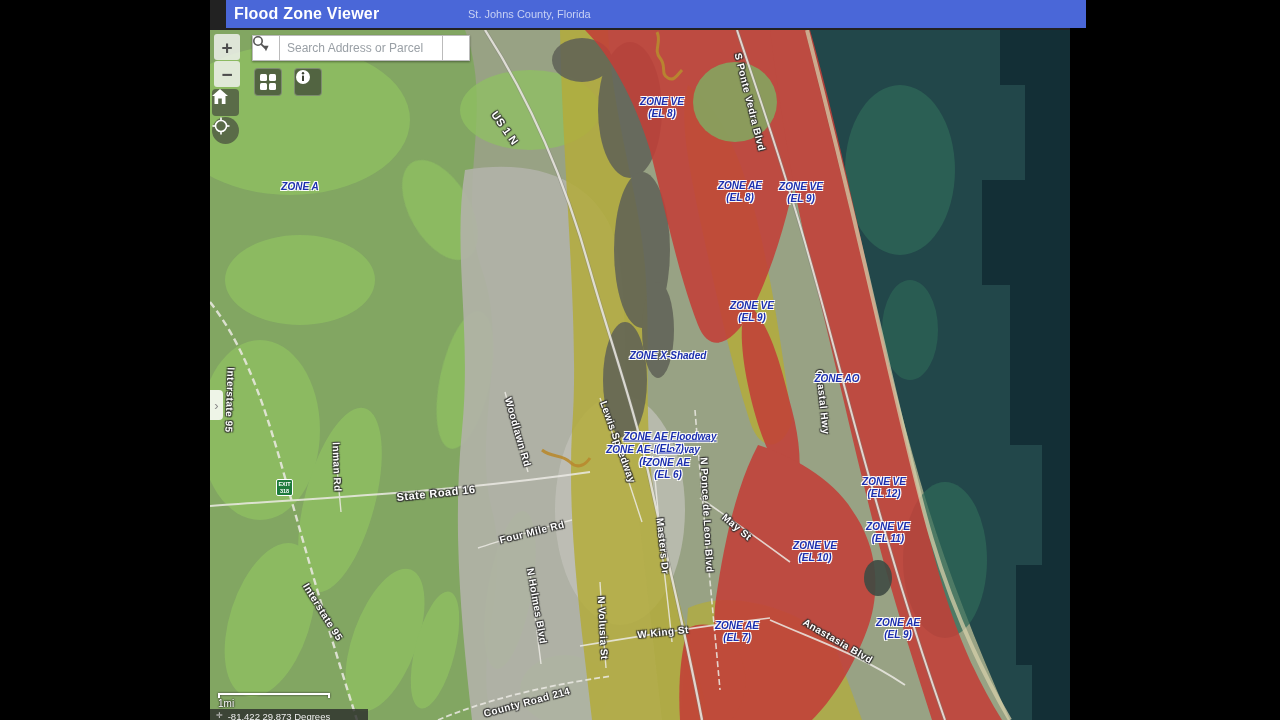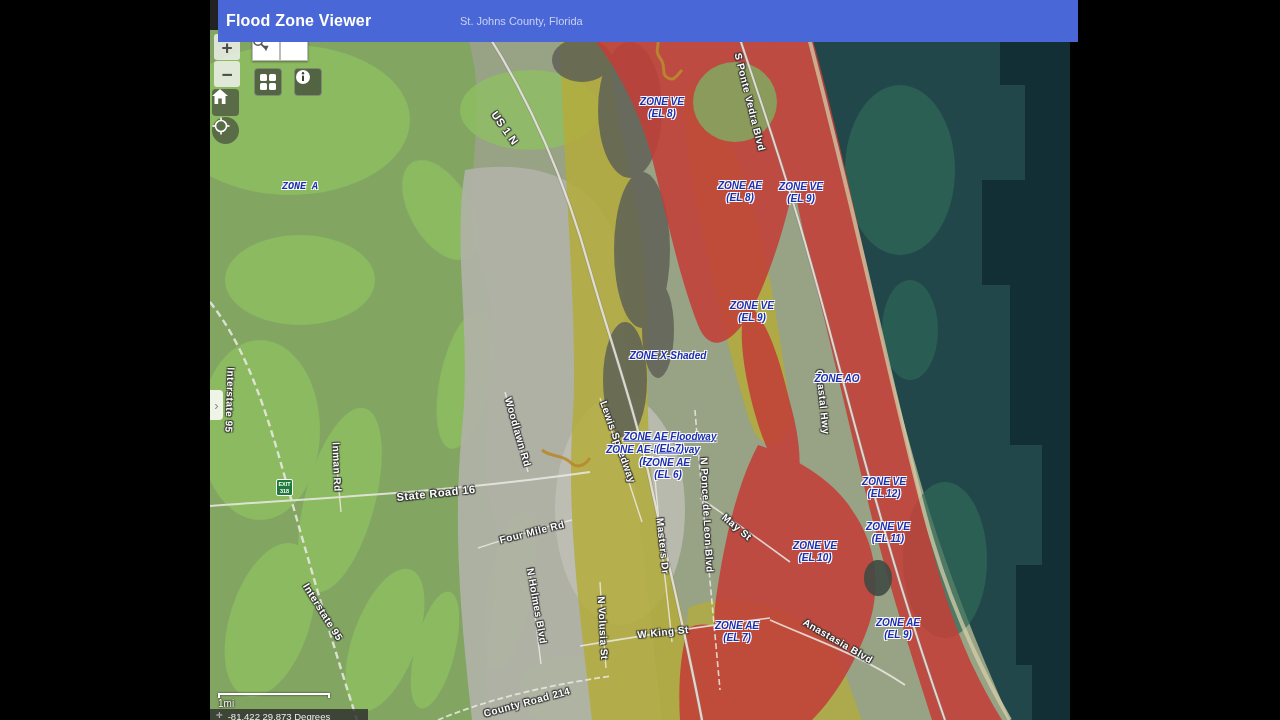--- a/index.html
+++ b/index.html
@@ -1,21 +1,21 @@
 <!DOCTYPE html>
 <html style="--header-bg: #4a67d8; --label-blue: #1c2fae; --zone-ae-yellow: #b3ac3b; --zone-ve-red: #c23f38; --ocean: #132f36;"><head>
 <meta charset="utf-8">
 <style>
   * { margin:0; padding:0; box-sizing:border-box; }
   html,body { width:1280px; height:720px; background:#000; overflow:hidden;
               font-family:"Liberation Sans", sans-serif; }
   .app { position:absolute; left:210px; top:0; width:860px; height:720px; background:#222; }
 
   
-  .header { position:absolute; left:8px; top:0; width:100%; height:42px;
+  .header { position:absolute; left:16px; top:0; width:100%; height:28px;
             background:var(--header-bg); display:flex; align-items:center; z-index:30;text-align:right; }
   .header .title { color:#fff; font-weight:bold; font-size:16px; padding-left:8px; letter-spacing:.2px; }
   .header .subtitle { position:absolute; left:198px; color:#c7d1f4; font-size:11px;margin-left:44px; }
 
   
   .map { position:absolute; left:0; top:30px; width:860px; height:690px; overflow:hidden; background:#98a284; }
   .map svg { position:absolute; left:0; top:0; }
 
   
   .btn { position:absolute; display:flex; align-items:center; justify-content:center;
@@ -172,21 +172,21 @@
         <path d="M390,368 C402,400 415,440 432,492" stroke-width="1.4"></path>
       </g>
 
       <g fill="none" stroke="#b8892f" stroke-width="3" opacity=".9">
         <path d="M447,2 C452,12 443,20 450,28 C457,36 450,44 458,48 C464,52 468,44 472,40"></path>
         <path d="M332,420 C342,428 352,424 360,432 C368,440 376,434 380,428"></path>
       </g>
     </svg>
 
     <div id="zone-layer">
-        <div class="zone-label" style="left: 90px; top: 157px; font-family: Liberation Mono, monospace;">
+        <div class="zone-label" style="left: 90px; top: 157px;">
           <div>ZONE A</div>
         </div>
         <div class="zone-label" style="left: 452px; top: 77px;">
           <div>ZONE VE</div>
           <div>(EL 8)</div>
         </div>
         <div class="zone-label" style="left: 530px; top: 161px;">
           <div>ZONE AE</div>
           <div>(EL 8)</div>
         </div>
@@ -267,20 +267,21 @@
       <span>+</span>
     </div>
     <div class="btn zoom-btn" id="zoom-out">
       <span>−</span>
     </div>
 
     <div class="search">
       <div class="dd">
         <span>▼</span>
       </div>
+      <input type="text" placeholder="Search Address or Parcel" style="">
       <div class="go">
         <svg width="15" height="15" viewBox="0 0 15 15">
           <circle cx="6" cy="6" r="4.2" fill="none" stroke="#555" stroke-width="1.6"></circle>
           <line x1="9.2" y1="9.2" x2="13.2" y2="13.2" stroke="#555" stroke-width="1.8"></line>
         </svg>
       </div>
     </div>
 
     <div class="btn dark-btn" id="basemap-btn">
       <span class="grid-icon">

